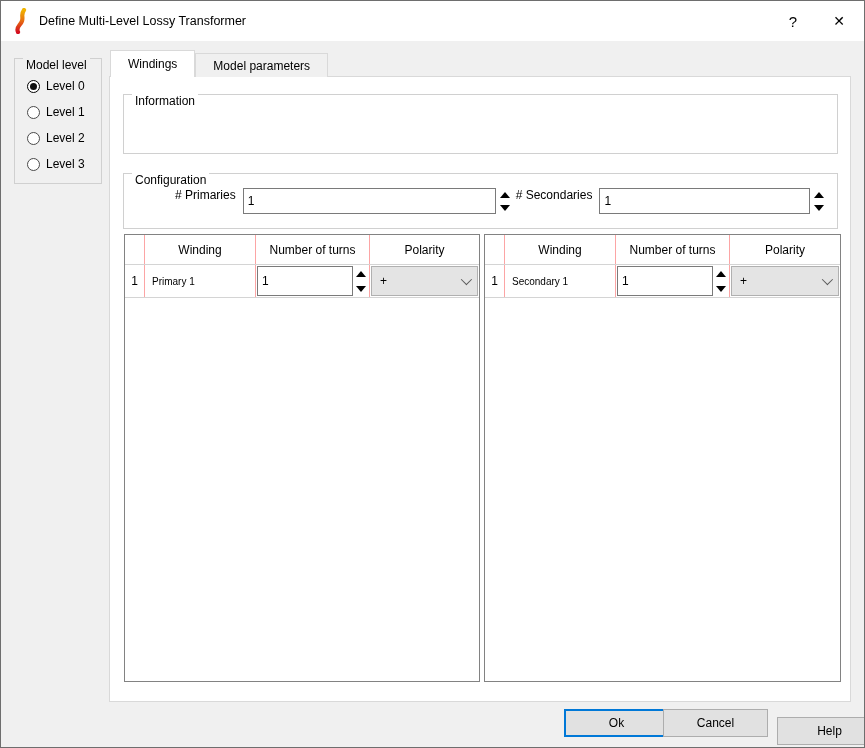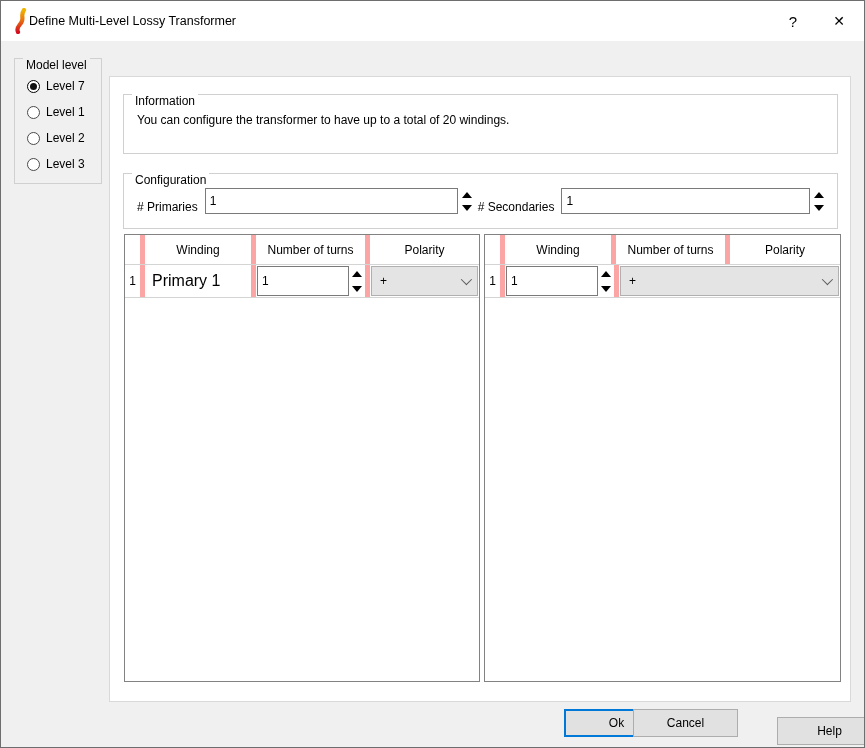--- a/index.html
+++ b/index.html
@@ -9,21 +9,21 @@
     border:1px solid #6e6e6e; background:#f0f0f0;
     font-family:"Liberation Sans", sans-serif; font-size:12px; color:#000;
     overflow:hidden;
   }
   
   .titlebar {
     position:absolute; left:0; top:0; right:0; height:40px;
     background:#ffffff; display:flex; align-items:center;
   }
   .titlebar .logo { margin-left:14px; width:14px; height:26px; flex:0 0 auto; }
-  .titlebar .title { margin-left:0; font-size:12.5px; }
+  .titlebar .title { margin-left:10px; font-size:12.5px; }
   .titlebar .spacer { flex:1; }
   .tb-btn {
     width:46px; height:40px; display:flex; align-items:center; justify-content:center;
     font-size:15px; color:#000; cursor:default;
   }
   .tb-btn.close { margin-right:2px; font-size:14px; }
   
   .groupbox { position:absolute; border:1px solid #d0d0d0; }
   .groupbox > .gb-label {
     position:absolute; top:-8px; left:8px; padding:0 3px; line-height:14px;margin-top:7px;
@@ -54,22 +54,22 @@
   .tab.active { background:#fff; height:27px; position:relative; }
   .tab.inactive { background:#f0f0f0; height:24px; margin-left:0px; }
   .pane {
     position:absolute; left:108px; top:75px; width:742px; height:626px;
     background:#fff; border:1px solid #d9d9d9; z-index:1;
   }
   
   #info-box { left:13px; top:17px; width:715px; height:60px; }
   #info-box .info-text { padding:15px 0 0 13px; line-height:20px; }
   
-  #config-box { left:13px; top:96px; width:715px; height:56px; }
-  #config-box .cfg-row { display:flex; align-items:flex-end; padding:14px 10px 0 13px; }
+  #config-box { left:13px; top:96px; width:715px; height:56px;padding-left:38px; }
+  #config-box .cfg-row { display:flex; align-items:flex-start; padding:14px 10px 0 13px; }
   .cfg-label { white-space:nowrap; margin-right:7px; }
   .spinbox { display:flex; align-items:stretch; height:26px; }
   .spinbox input {
     border:1px solid #7a7a7a; background:#fff; font:inherit; padding:0 4px;
     width:100%; height:100%; outline:none;
   }
   .spin-arrows { width:17px; display:flex; flex-direction:column; margin-left:1px; }
   .spin-btn { flex:1; display:flex; align-items:center; justify-content:center; background:#fff; cursor:default; }
   .tri-up { width:0; height:0; border-left:5px solid transparent; border-right:5px solid transparent; border-bottom:6px solid #000; }
   .tri-down { width:0; height:0; border-left:5px solid transparent; border-right:5px solid transparent; border-top:6px solid #000; }
@@ -78,24 +78,24 @@
   .cfg-label2 { margin-left:3px; }
   
   .wtable {
     position:absolute; top:157px; background:#fff; border:1px solid #828282;
     display:flex; flex-direction:column;
   }
   #table-primary { left:14px; width:356px; height:448px; }
   #table-secondary { left:374px; width:357px; height:448px; }
   .thead { display:flex; height:30px; border-bottom:1px solid #d4d4d4; flex:0 0 auto; }
   .trow { display:flex; height:33px; border-bottom:1px solid #d4d4d4; flex:0 0 auto; }
-  .cell { border-right:5px solid #fca5a5; display:flex; align-items:center; }
+  .cell { border-right:1px solid #fca5a5; display:flex; align-items:center; }
   .cell:last-child { border-right:none; }
   .c-num { width:20px; justify-content:center; }
-  .c-name { width:111px; padding-left:7px; font-size:16px; }
+  .c-name { width:111px; padding-left:7px; font-size:10px; }
   .c-turns { width:114px; padding:1px; }
   .c-pol { flex:1; padding:1px; }
   .thead .cell { justify-content:center; font-size:12px; padding:0; }
   .cell .spinbox { width:100%; height:100%; }
   .combo {
     width:100%; height:100%; background:#e4e4e4; border:1px solid #b0b0b0;
     display:flex; align-items:center; padding:0 8px; cursor:default;
   }
   .combo .combo-text { flex:1; }
   .chevron {
@@ -104,21 +104,21 @@
   }
   .tfill { flex:1; background:#fff; }
   
   .btn {
     position:absolute; top:708px; width:105px; height:28px;
     background:#e1e1e1; border:1px solid #adadad;
     display:flex; align-items:center; justify-content:center;
     font-size:12px; cursor:default;
   }
   #btn-ok { left:563px; border:2px solid #0078d7; }
-  #btn-cancel { left:632px; }
+  #btn-cancel { left:662px; }
   #btn-help { left:776px;margin-top:8px; }
 </style>
 </head>
 <body>
 
 <div class="dialog">
 
   <div class="titlebar">
     <svg class="logo" viewBox="0 0 14 26">
       <defs>
@@ -134,44 +134,47 @@
     <span class="spacer"></span>
     <span class="tb-btn">?</span>
     <span class="tb-btn close">✕</span>
   </div>
 
   <div class="groupbox gb-gray" id="model-level">
     <span class="gb-label">Model level</span>
     <div class="radio-rows">
       <div class="radio-row">
         <span class="radio-circle checked"></span>
-        <span class="r-label">Level 7</span>
+        <span class="r-label">Level 0</span>
       </div>
       <div class="radio-row">
         <span class="radio-circle"></span>
         <span class="r-label">Level 1</span>
       </div>
       <div class="radio-row">
         <span class="radio-circle"></span>
         <span class="r-label">Level 2</span>
       </div>
       <div class="radio-row">
         <span class="radio-circle"></span>
         <span class="r-label">Level 3</span>
       </div>
     </div>
   </div>
 
+  <div class="tabs">
+    <div class="tab active">Windings</div>
+    <div class="tab inactive">Model parameters</div>
+  </div>
 
   <div class="pane">
 
     <div class="groupbox gb-white" id="info-box">
       <span class="gb-label">Information</span>
       <div class="info-text">
-        <div>You can configure the transformer to have up to a total of 20 windings.</div>
       </div>
     </div>
 
     <div class="groupbox gb-white" id="config-box">
       <span class="gb-label">Configuration</span>
       <div class="cfg-row">
         <span class="cfg-label"># Primaries</span>
         <span class="spinbox cfg-spin1">
           <input value="1" style="">
           <span class="spin-arrows">
@@ -233,20 +236,21 @@
 
     <div class="wtable" id="table-secondary">
       <div class="thead">
         <div class="cell c-num"></div>
         <div class="cell c-name">Winding</div>
         <div class="cell c-turns">Number of turns</div>
         <div class="cell c-pol">Polarity</div>
       </div>
       <div class="trow">
         <div class="cell c-num">1</div>
+        <div class="cell c-name">Secondary 1</div>
         <div class="cell c-turns">
           <span class="spinbox">
             <input value="1" style="">
             <span class="spin-arrows">
               <span class="spin-btn">
                   <span class="tri-up"></span>
                 </span>
               <span class="spin-btn">
                   <span class="tri-down"></span>
                 </span>

